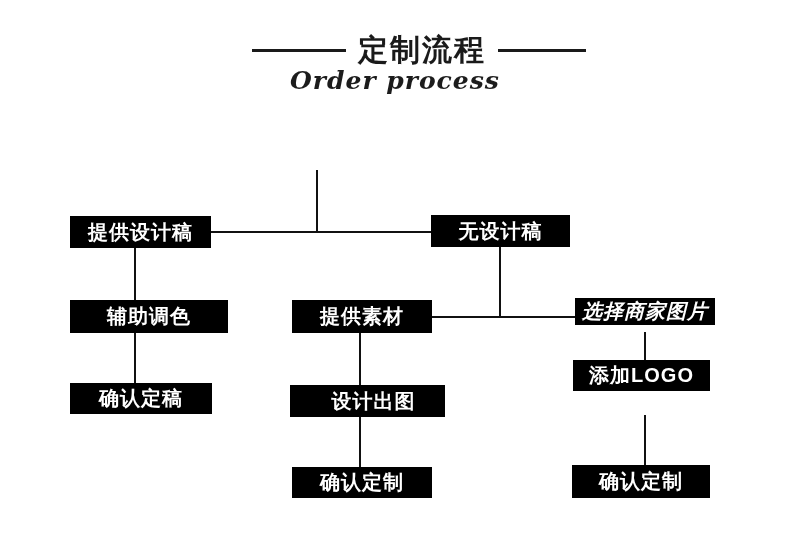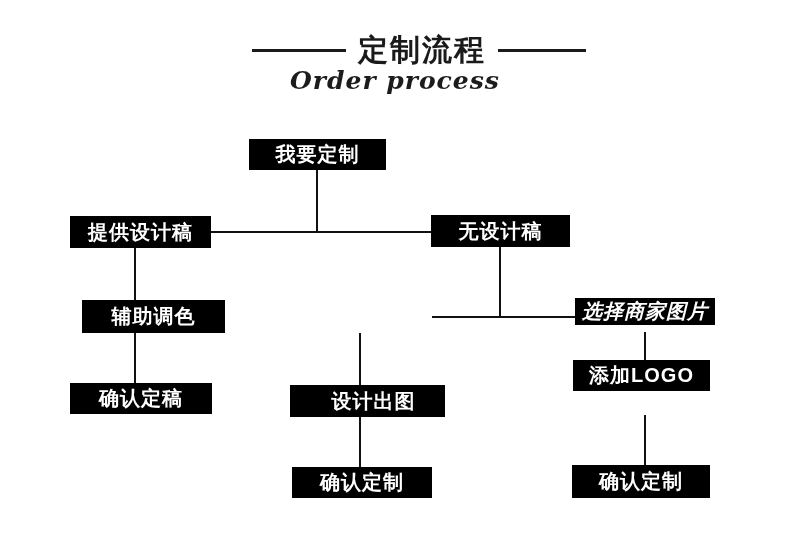--- a/index.html
+++ b/index.html
@@ -70,21 +70,21 @@
     position: absolute;
     background: #111111;
   }
   .conn.v { width: 2px; }
   .conn.h { height: 2px; }
 
   
   #n-start            { left: 249px; top: 139px; width: 137px; height: 31px; }
   #n-provide-design   { left:  70px; top: 216px; width: 141px; height: 32px; }
   #n-no-design        { left: 431px; top: 215px; width: 139px; height: 32px; }
-  #n-assist-color     { left:  70px; top: 300px; width: 143px; height: 33px; margin-left: 12px; }
+  #n-assist-color     { left:  70px; top: 300px; width: 158px; height: 33px; }
   #n-provide-material { left: 292px; top: 300px; width: 140px; height: 33px; }
   #n-choose-image     { left: 575px; top: 298px; width: 140px; height: 27px; font-style: italic; }
   #n-confirm-draft    { left:  70px; top: 383px; width: 142px; height: 31px; }
   #n-design-output    { left: 290px; top: 385px; width: 143px; height: 32px; padding-left: 12px; }
   #n-add-logo         { left: 573px; top: 360px; width: 137px; height: 31px; }
   #n-confirm-mid      { left: 292px; top: 467px; width: 140px; height: 31px; }
   #n-confirm-right    { left: 572px; top: 465px; width: 138px; height: 33px; }
 
   
   #c-start-down   { left: 316px; top: 170px; height: 62px; }
@@ -114,28 +114,28 @@
   <div class="conn h" id="c-row2-h"></div>
   <div class="conn v" id="c-left-1"></div>
   <div class="conn v" id="c-left-2"></div>
   <div class="conn v" id="c-nodesign-down"></div>
   <div class="conn h" id="c-row3-h"></div>
   <div class="conn v" id="c-mid-1"></div>
   <div class="conn v" id="c-mid-2"></div>
   <div class="conn v" id="c-right-1"></div>
   <div class="conn v" id="c-right-2"></div>
 
-  <div class="node" id="n-start">我要定制</div>
 
   <div class="node" id="n-provide-design">提供设计稿</div>
 
   <div class="node" id="n-no-design">无设计稿</div>
 
   <div class="node" id="n-assist-color">辅助调色</div>
 
+  <div class="node" id="n-provide-material">提供素材</div>
 
   <div class="node" id="n-choose-image">选择商家图片</div>
 
   <div class="node" id="n-confirm-draft">确认定稿</div>
 
   <div class="node" id="n-design-output">设计出图</div>
 
   <div class="node" id="n-add-logo">添加LOGO</div>
 
   <div class="node" id="n-confirm-mid">确认定制</div>

